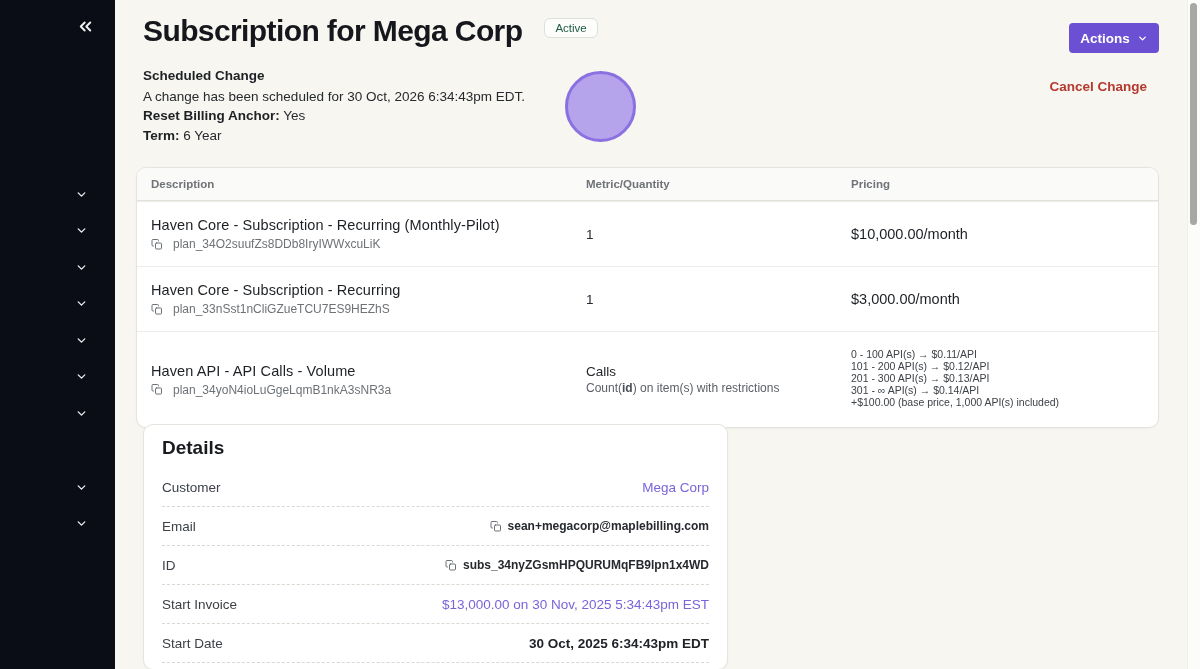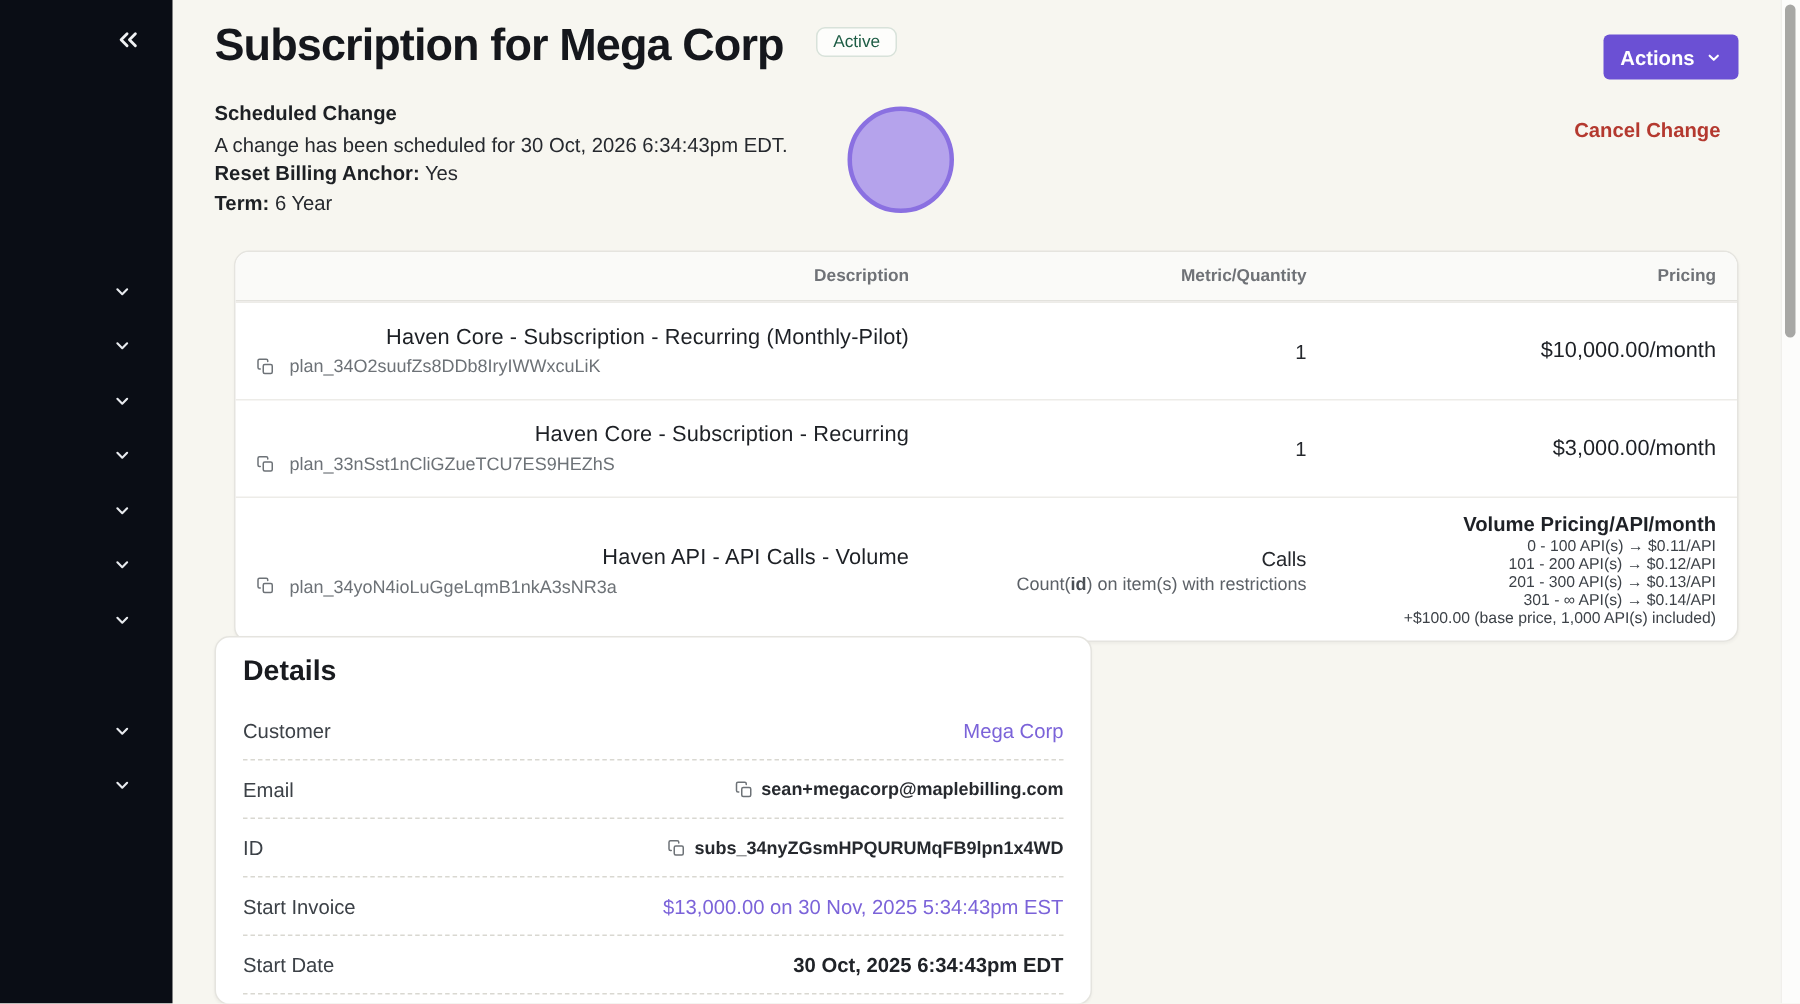--- a/index.html
+++ b/index.html
@@ -56,21 +56,21 @@
   .cancel-change {
     position: absolute; right: 53px; top: 79px;
     color: #b4392f; font-size: 13.5px; font-weight: 700; cursor: pointer;
   }
 
   
   .card {
     background: #fff; border: 1px solid #e5e4df; border-radius: 10px;
     box-shadow: 0 1px 2px rgba(20,20,20,0.04);
   }
-  .plans-card { position: absolute; left: 41px; right: 41px; top: 167px; overflow: hidden; text-align: right; }
+  .plans-card { position: absolute; left: 21px; right: 41px; top: 167px; overflow: hidden; }
   .t-head, .t-row { display: grid; grid-template-columns: 435px 265px 1fr; padding: 0 14px; }
   .t-head {
     height: 33px; align-items: center; background: #fafaf8;
     border-bottom: 1px solid #e3e2dd; color: #6f7277; font-size: 11.5px; font-weight: 700;
   }
   .t-row { align-items: center; border-top: 1px solid #edece8; }
   .t-row:first-of-type { border-top: none; }
   .t-row.r1, .t-row.r2 { height: 65px; }
   .t-row.r3 { height: 96px; }
   .plan-name { font-size: 14.5px; font-weight: 500; color: #1d2025; letter-spacing: 0.1px; }
@@ -252,21 +252,20 @@
               </svg>
             </span>
           <span>plan_34yoN4ioLuGgeLqmB1nkA3sNR3a</span>
         </div>
       </div>
       <div>
         <div class="metric-title">Calls</div>
         <div class="metric-sub"><span>Count(</span><b>id</b><span>) on item(s) with restrictions</span></div>
       </div>
       <div class="price-block">
-        <div class="price-title">Volume Pricing/API/month</div>
         <div class="tier">0 - 100 API(s) → $0.11/API</div>
         <div class="tier">101 - 200 API(s) → $0.12/API</div>
         <div class="tier">201 - 300 API(s) → $0.13/API</div>
         <div class="tier">301 - ∞ API(s) → $0.14/API</div>
         <div class="tier">+$100.00 (base price, 1,000 API(s) included)</div>
       </div>
     </div>
   </section>
 
   <section class="card details-card">

